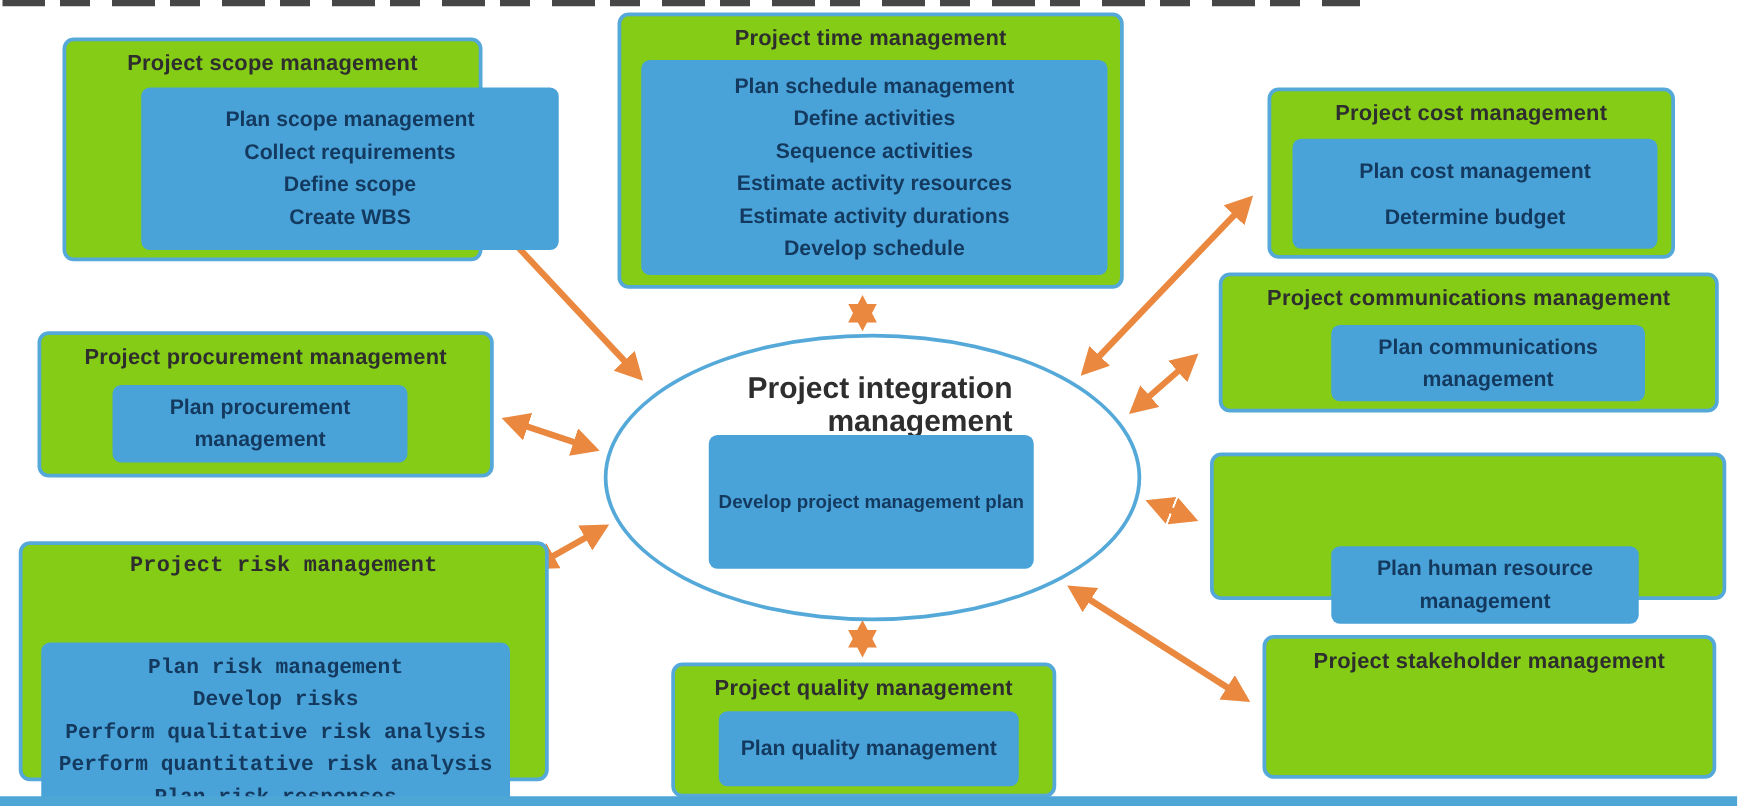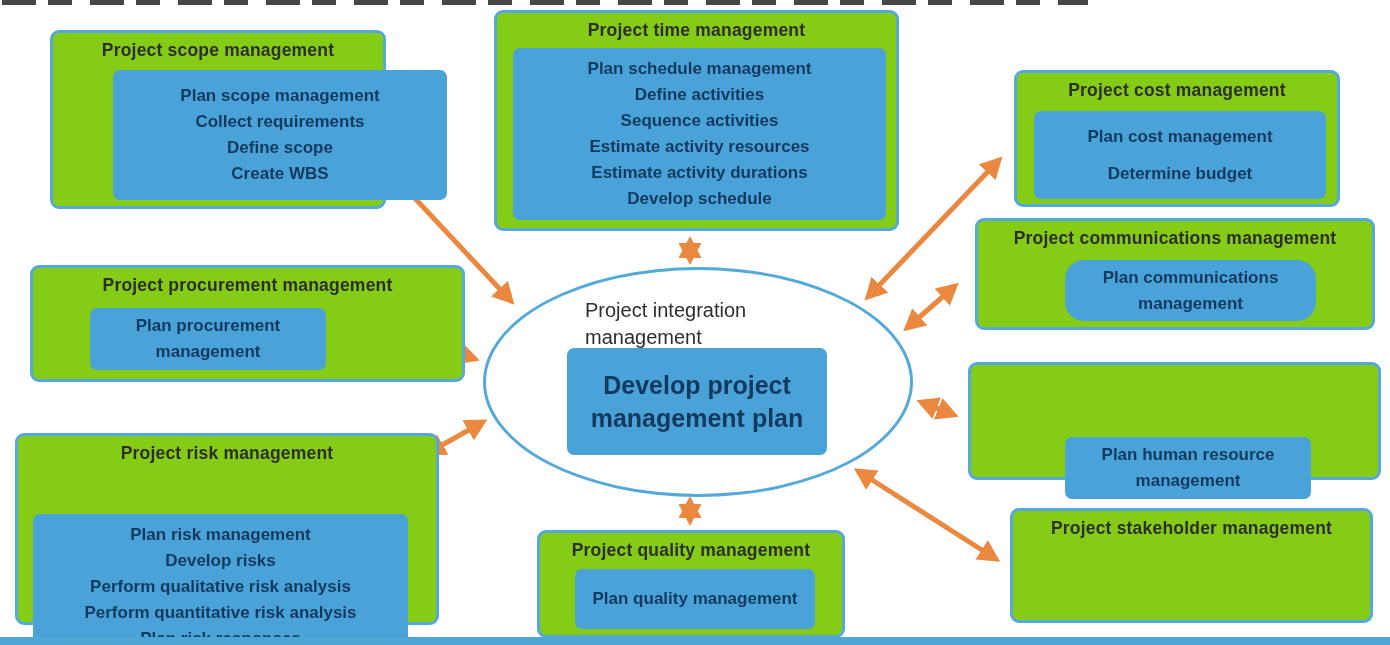--- a/index.html
+++ b/index.html
@@ -47,28 +47,28 @@
   }
   .proc-line{width:100%;}
   
   .ellipse{
     position:absolute;left:483px;top:267px;width:430px;height:230px;
     border:3px solid var(--panel-border);border-radius:50%;
     background:#ffffff;box-sizing:border-box;
   }
   .ellipse-title{
     position:absolute;left:585px;top:297px;width:225px;
-    text-align:left;font-weight:normal;font-size:20px;line-height:27px;
+    text-align:right;font-weight:bold;font-size:24px;line-height:27px;
     color:var(--title-text);
   }
   .center-process{
     position:absolute;left:567px;top:348px;width:260px;height:107px;
     background:var(--process-fill);border-radius:7px;
     display:flex;align-items:center;justify-content:center;text-align:center;
-    font-weight:bold;font-size:25px;line-height:33px;color:var(--process-text);
+    font-weight:bold;font-size:15px;line-height:33px;color:var(--process-text);
   }
   svg.arrows{position:absolute;left:0;top:0;width:1390px;height:645px;pointer-events:none;}
 </style>
 </head>
 <body>
 
 <div class="canvas">
 
   <div class="top-remnant"></div>
 
@@ -121,41 +121,41 @@
   </div>
 
   <div class="panel" style="left:1014px;top:50px;width:326px;height:137px;margin-top:20px;">
     <div class="panel-title">Project cost management</div>
     <div class="process-box" style="left:17px;top:38px;width:292px;height:88px;gap:11px;">
         <div class="proc-line">Plan cost management</div>
         <div class="proc-line">Determine budget</div>
       </div>
   </div>
 
-  <div class="panel" style="left:30px;top:265px;width:435px;height:117px;">
+  <div class="panel" style="left:30px;top:265px;width:365px;height:117px;">
     <div class="panel-title">Project procurement management</div>
     <div class="process-box" style="left:57px;top:40px;width:236px;height:62px;">
         <div class="proc-line">Plan procurement management</div>
       </div>
   </div>
 
   <div class="panel" style="left:975px;top:218px;width:400px;height:112px;">
     <div class="panel-title">Project communications management</div>
-    <div class="process-box" style="left:87px;top:39px;width:251px;height:61px;border-radius:19px;">
+    <div class="process-box" style="left:87px;top:39px;width:251px;height:61px;">
         <div class="proc-line">Plan communications management</div>
       </div>
   </div>
 
   <div class="panel" style="left:968px;top:362px;width:413px;height:118px;">
     <div class="process-box" style="left:94px;top:41px;width:246px;height:62px;margin-top:31px;">
         <div class="proc-line">Plan human resource management</div>
       </div>
   </div>
 
-  <div class="panel" style="left:15px;top:433px;width:424px;height:192px;">
+  <div class="panel" style="left:15px;top:433px;width:424px;height:192px;font-family:Liberation Mono, monospace;">
     <div class="panel-title">Project risk management</div>
     <div class="process-box" style="left:15px;top:34px;width:375px;height:145px;margin-top:44px;">
         <div class="proc-line">Plan risk management</div>
         <div class="proc-line">Develop risks</div>
         <div class="proc-line">Perform qualitative risk analysis</div>
         <div class="proc-line">Perform quantitative risk analysis</div>
         <div class="proc-line">Plan risk responses</div>
       </div>
   </div>
 

